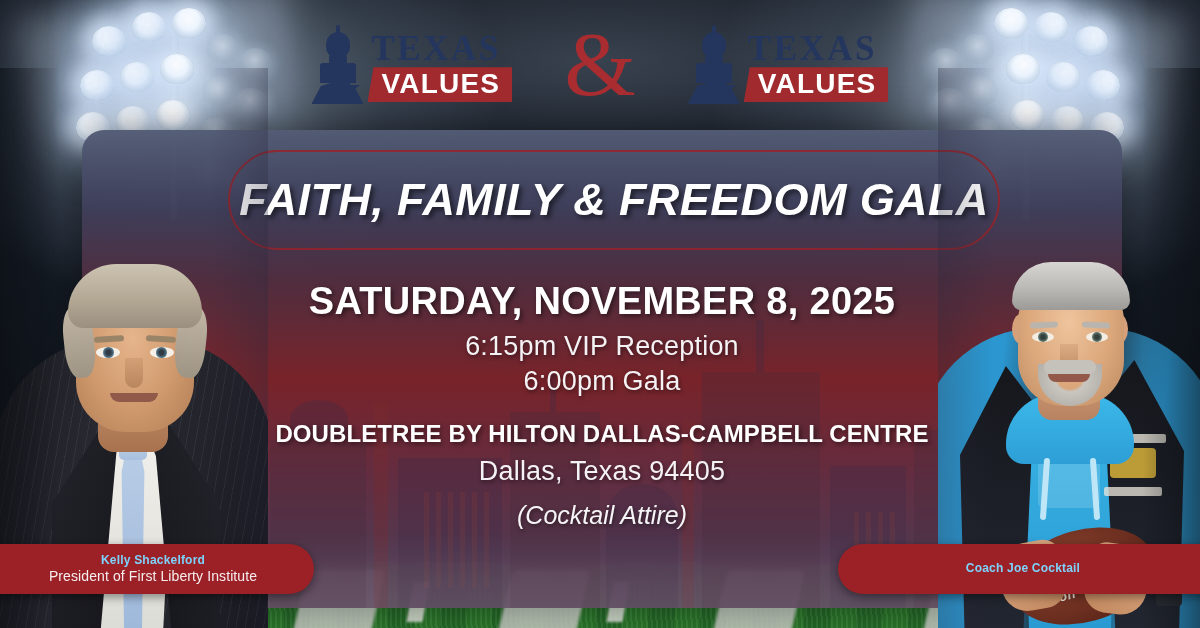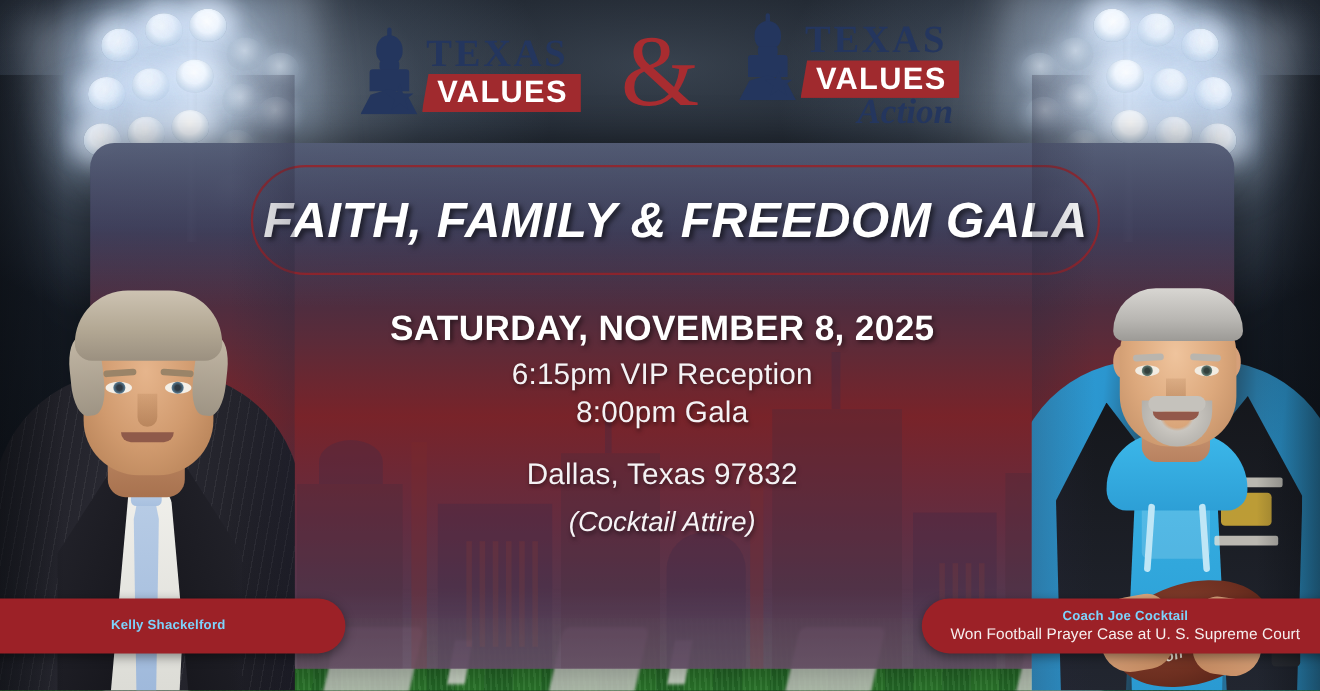--- a/index.html
+++ b/index.html
@@ -121,21 +121,21 @@
   }
   .title-text{
     font-size:45px;font-weight:700;font-style:italic;color:#ffffff;
     letter-spacing:.4px;white-space:nowrap;
     text-shadow:3px 3px 5px rgba(0,0,0,.55);
   }
 
   
   .content{position:absolute;left:0;right:0;top:150px;text-align:center;}
   .date-line{
-    font-size:32px;font-weight:700;color:#fff;letter-spacing:.3px;
+    font-size:38px;font-weight:700;color:#fff;letter-spacing:.3px;
     text-shadow:2px 2px 5px rgba(0,0,0,.55);margin:0 0 6px 0;
   }
   .time-line{
     font-size:27px;font-weight:300;color:#f4f2f4;letter-spacing:.2px;
     text-shadow:1px 2px 4px rgba(0,0,0,.5);line-height:1.28;margin:0;
   }
   .venue-gap{height:22px;}
   .venue-line{
     font-size:24px;font-weight:700;color:#fff;letter-spacing:.1px;
     text-shadow:2px 2px 5px rgba(0,0,0,.55);margin:0 0 6px 0;
@@ -145,21 +145,21 @@
     text-shadow:1px 2px 4px rgba(0,0,0,.5);line-height:1.3;margin:0;
   }
   .attire-line{
     font-size:25px;font-weight:400;font-style:italic;color:#f6f4f6;
     text-shadow:1px 2px 4px rgba(0,0,0,.5);margin:12px 0 0 0;
   }
 
   
   .logos{
     position:absolute;left:0;right:0;top:14px;height:108px;
-    display:flex;align-items:center;justify-content:center;gap:36px;
+    display:flex;align-items:center;justify-content:center;gap:52px;
   }
   .logo{position:relative;display:flex;align-items:flex-start;}
   .capitol{position:relative;width:52px;height:72px;flex:none;}
   .cap-dome{
     position:absolute;left:14px;top:0;width:24px;height:26px;
     border-radius:50% 50% 42% 42%;background:#24365e;
   }
   .cap-tip{position:absolute;left:24px;top:-7px;width:4px;height:10px;background:#24365e;border-radius:2px;}
   .cap-neck{position:absolute;left:17px;top:23px;width:18px;height:9px;background:#24365e;border-radius:3px;}
   .cap-body{position:absolute;left:8px;top:31px;width:36px;height:20px;background:#24365e;border-radius:3px 3px 0 0;}
@@ -434,23 +434,24 @@
       <div class="ground-haze"></div>
     </div>
 
     <div class="title-pill">
       <div class="title-text">FAITH, FAMILY &amp; FREEDOM GALA</div>
     </div>
 
     <div class="content">
       <p class="date-line">SATURDAY, NOVEMBER 8, 2025</p>
       <p class="time-line">6:15pm VIP Reception</p>
-      <p class="time-line">8:00pm Gala</p>
+      <p class="time-line">6:00pm Gala</p>
       <div class="venue-gap"></div>
-      <p class="addr-line">Dallas, Texas 97832</p>
+      <p class="venue-line">DOUBLETREE BY HILTON DALLAS-CAMPBELL CENTRE</p>
+      <p class="addr-line">Dallas, Texas 94405</p>
       <p class="attire-line">(Cocktail Attire)</p>
     </div>
   </div>
 
   <div class="logos">
 
     <div class="logo">
       <div class="capitol">
         <div class="cap-tip"></div>
           <div class="cap-dome"></div>
@@ -472,21 +473,20 @@
         <div class="cap-tip"></div>
           <div class="cap-dome"></div>
           <div class="cap-neck"></div>
         <div class="cap-body"></div>
           <div class="cap-base"></div>
           <div class="cap-star"></div>
       </div>
       <div class="logo-stack">
         <div class="logo-texas">TEXAS</div>
         <div class="logo-values">VALUES</div>
-        <div class="logo-action">Action</div>
       </div>
     </div>
 
   </div>
 
   <div class="portrait left">
     <div class="k-body">
         <div class="k-stripes"></div>
       </div>
     <div class="k-shirt"></div>
@@ -546,20 +546,20 @@
     <div class="j-wilson">Wilson</div>
     <div class="j-handL"></div>
     <div class="j-handR"></div>
     <div class="j-ring"></div>
     <div class="j-watch"></div>
     <div class="portrait-fade"></div>
   </div>
 
   <div class="namebar left">
     <div class="nb-name">Kelly Shackelford</div>
+    <div class="nb-role">President of First Liberty Institute</div>
   </div>
 
   <div class="namebar right">
     <div class="nb-name">Coach Joe Cocktail</div>
-    <div class="nb-role">Won Football Prayer Case at U. S. Supreme Court</div>
   </div>
 
 </div>
 
 </body></html>

